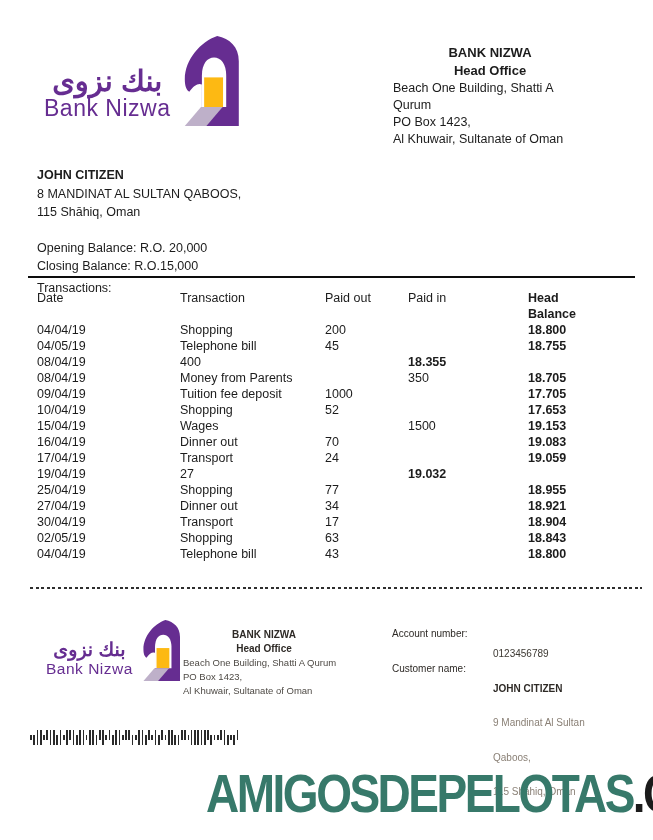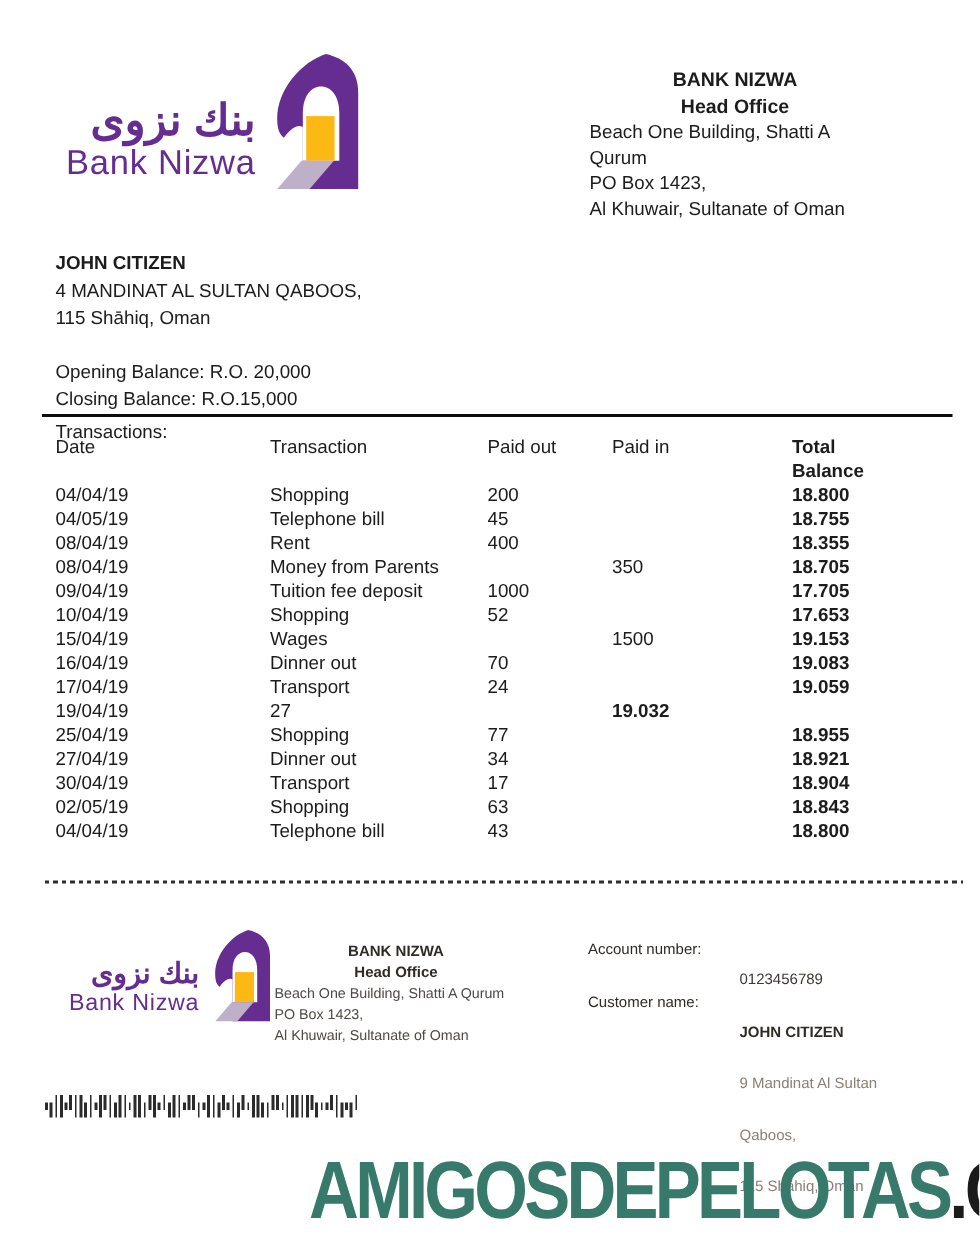--- a/index.html
+++ b/index.html
@@ -2,21 +2,21 @@
 <html><head>
 <meta charset="utf-8">
 <style>
   html,body{margin:0;padding:0;background:#ffffff;}
   .page{
     position:relative;width:653px;height:840px;background:#ffffff;overflow:hidden;
     font-family:"Liberation Sans",sans-serif;color:#1c1c1c;
   }
   
   .logo-top{position:absolute;left:44px;top:36px;display:flex;align-items:flex-end;}
-  .logo-text{display:flex;flex-direction:column;align-items:flex-end;margin-bottom:6px;margin-right:10px;}
+  .logo-text{display:flex;flex-direction:column;align-items:center;margin-bottom:6px;margin-right:10px;}
   .logo-arabic{font-size:29px;line-height:30px;color:#662D91;font-weight:bold;letter-spacing:0;}
   .logo-latin{font-size:23px;line-height:24px;color:#662D91;letter-spacing:.5px;}
   
   .header-right{position:absolute;left:393px;top:44px;width:194px;font-size:12.5px;line-height:17px;}
   .header-right .bold-line{font-weight:bold;text-align:center;font-size:13px;line-height:18px;}
   .header-right .addr-line{text-align:left;}
   
   .customer{position:absolute;left:37px;top:166px;font-size:12.5px;line-height:18.5px;}
   .customer .name{font-weight:bold;}
   
@@ -79,21 +79,21 @@
   <div class="header-right">
     <div class="bold-line">BANK NIZWA</div>
     <div class="bold-line">Head Office</div>
     <div class="addr-line">Beach One Building, Shatti A Qurum</div>
     <div class="addr-line">PO Box 1423,</div>
     <div class="addr-line">Al Khuwair, Sultanate of Oman</div>
   </div>
 
   <div class="customer">
     <div class="name">JOHN CITIZEN</div>
-    <div>4 MANDINAT AL SULTAN QABOOS,</div>
+    <div>8 MANDINAT AL SULTAN QABOOS,</div>
     <div>115 Shāhiq, Oman</div>
   </div>
 
   <div class="balances">
     <div>
       <span>Opening Balance:</span>
       <span>R.O. 20,000</span>
     </div>
     <div>
       <span>Closing Balance:</span>
@@ -104,40 +104,39 @@
   <div class="rule-solid"></div>
 
   <div class="tx-label">Transactions:</div>
 
   <div class="tx-table">
     <div class="tx-row tx-head">
       <div class="tx-cell">Date</div>
       <div class="tx-cell">Transaction</div>
       <div class="tx-cell">Paid out</div>
       <div class="tx-cell">Paid in</div>
-      <div class="col-total" style="white-space:normal">Total Balance</div>
+      <div class="col-total" style="white-space:normal">Head Balance</div>
     </div>
     <div id="tx-rows">
         <div class="tx-row">
           <div class="tx-cell">04/04/19</div>
           <div class="tx-cell">Shopping</div>
           <div class="tx-cell">200</div>
           <div class="tx-cell"></div>
           <div class="tx-cell total">18.800</div>
         </div>
         <div class="tx-row">
           <div class="tx-cell">04/05/19</div>
           <div class="tx-cell">Telephone bill</div>
           <div class="tx-cell">45</div>
           <div class="tx-cell"></div>
           <div class="tx-cell total">18.755</div>
         </div>
         <div class="tx-row">
           <div class="tx-cell">08/04/19</div>
-          <div class="tx-cell">Rent</div>
           <div class="tx-cell">400</div>
           <div class="tx-cell"></div>
           <div class="tx-cell total">18.355</div>
         </div>
         <div class="tx-row">
           <div class="tx-cell">08/04/19</div>
           <div class="tx-cell">Money from Parents</div>
           <div class="tx-cell"></div>
           <div class="tx-cell">350</div>
           <div class="tx-cell total">18.705</div>

